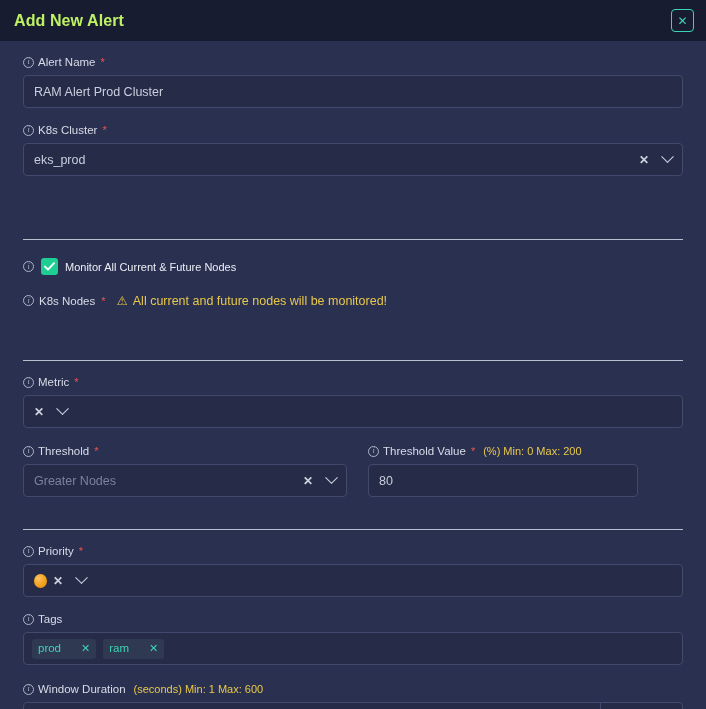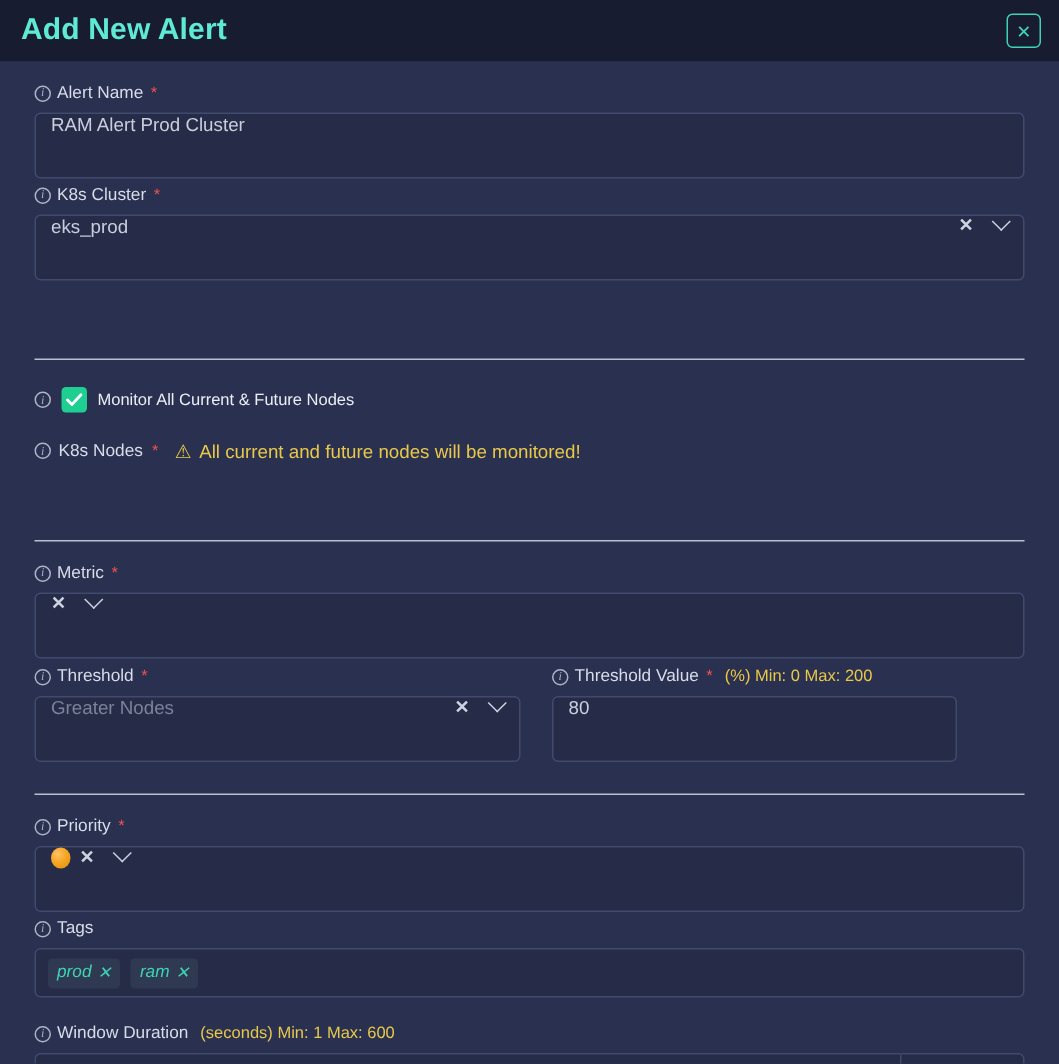--- a/index.html
+++ b/index.html
@@ -20,23 +20,23 @@
   
   .modal-header {
     height: 41px;
     background: #171c30;
     display: flex;
     align-items: center;
     justify-content: space-between;
     padding: 0 12px 0 14px;
   }
   .modal-title {
-    font-size: 20px;
+    font-size: 16px;
     font-weight: bold;
-    color: #5eead4;
+    color: #bef264;
     letter-spacing: 0.1px;
   }
   .close-btn {
     width: 23px;
     height: 23px;
     border: 1px solid #3fd3b5;
     border-radius: 4px;
     background: transparent;
     display: flex;
     align-items: center;
@@ -83,26 +83,26 @@
     line-height: 1;
   }
 
   .req { color: #f0534f; font-size: 11px; margin-left: 1px; }
 
   .hint { color: #e8c84a; font-size: 11px; margin-left: 4px; }
 
   
   .input-box {
     margin-top: 6px;
-    height: 44px;
+    height: 33px;
     background: #262c48;
     border: 1px solid #414a6d;
     border-radius: 4px;
     display: flex;
-    align-items: flex-start;
+    align-items: center;
     padding: 0 10px;
     font-size: 12.5px;
     color: #c9cedd;
     position: relative;
   }
   .input-box .value { flex: 1; overflow: hidden; white-space: nowrap; }
   .input-box .placeholder { color: #7b829a; }
 
   .ctrl-icons { display: flex; align-items: center; gap: 14px; color: #cdd2e0; }
   .icon-x { font-size: 12px; font-weight: bold; cursor: pointer; line-height: 1; }
@@ -166,23 +166,22 @@
     gap: 7px;
   }
   .tag {
     background: #2f3a52;
     color: #3fd3b5;
     border-radius: 3px;
     padding: 3px 6px 4px 6px;
     font-size: 11.5px;
     display: flex;
     align-items: center;
-    gap: 4px;
+    gap: 20px;
     cursor: default;
-    font-style: italic;
   }
   .tag .tx { font-size: 11px; cursor: pointer; }
   .tag-input { color: #7b829a; font-size: 12.5px; flex: 1; }
 
   
   .dur-box {
     margin-top: 6px;
     height: 33px;
     background: #262c48;
     border: 1px solid #414a6d;

